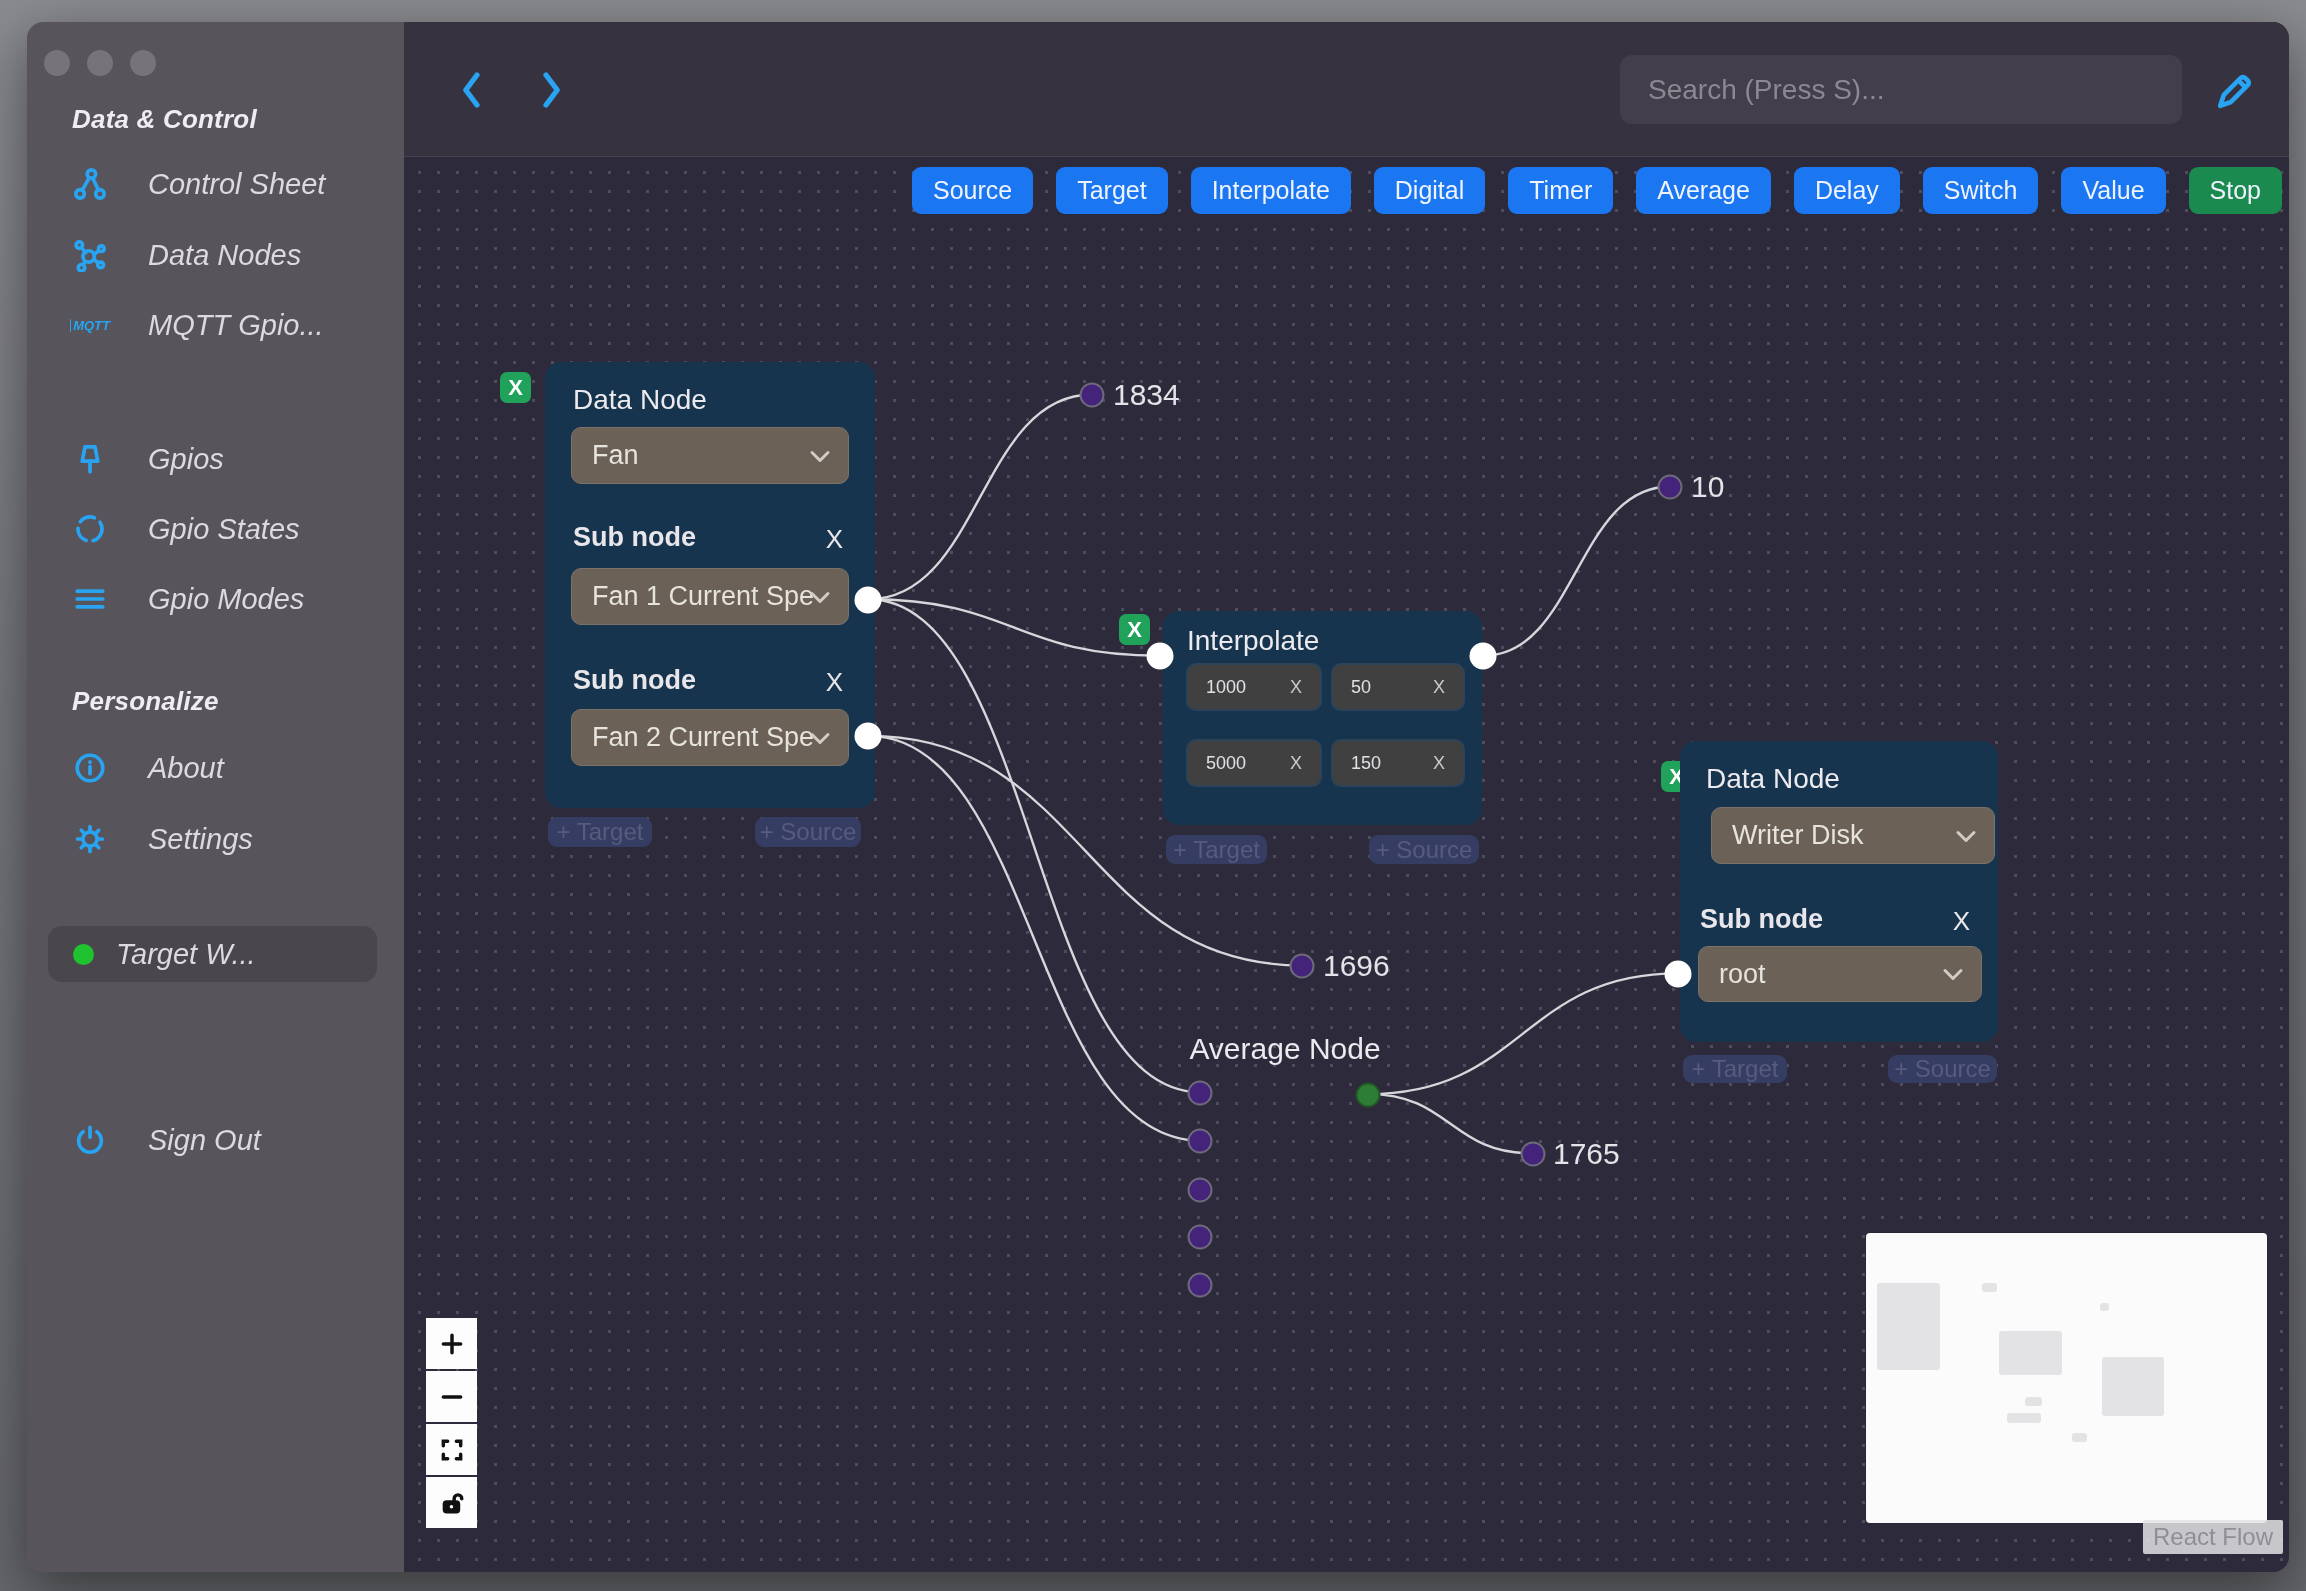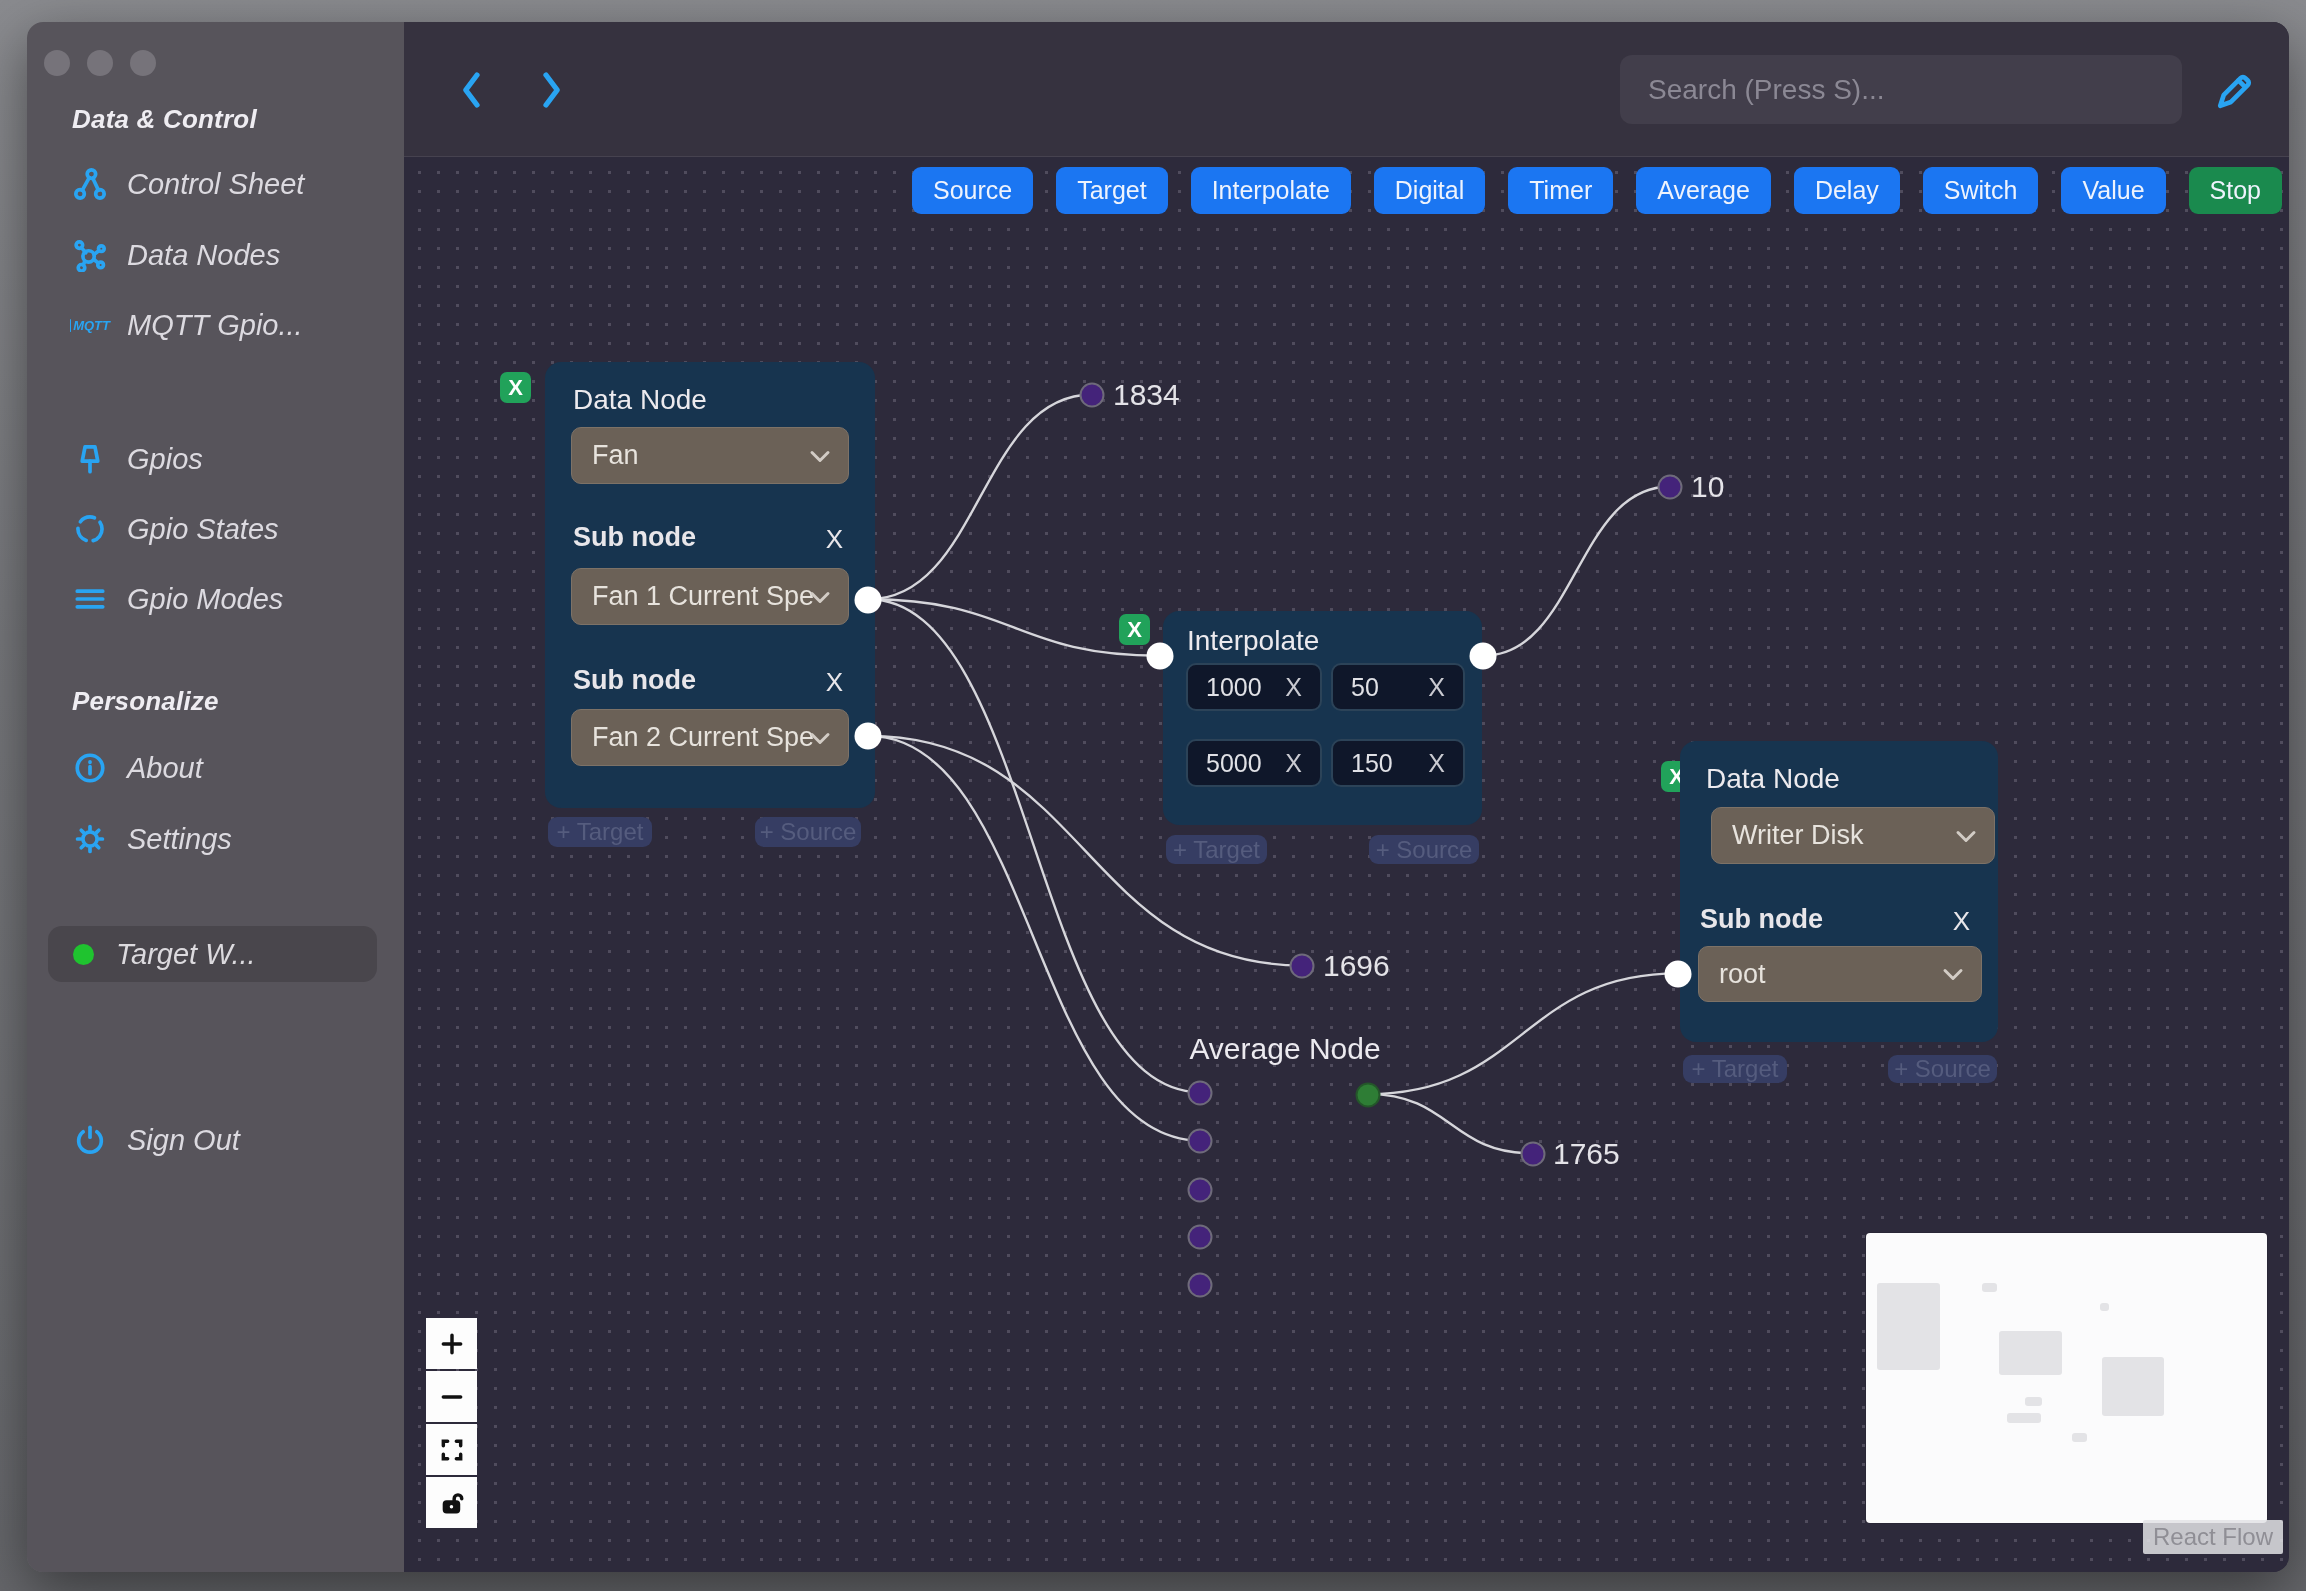--- a/index.html
+++ b/index.html
@@ -14,21 +14,21 @@
     border-radius:16px; overflow:hidden; display:flex;
     box-shadow:0 18px 59px rgba(0,0,0,.45);
   }
   
   .sidebar { position:relative; width:377px; background:#57545b; flex:none;font-style:italic; }
   .tlights { position:absolute; left:17px; top:28px; display:flex; gap:17px; }
   .tlight { width:26px; height:26px; border-radius:50%; background:#76737a; }
   .sec-header { position:absolute; left:45px; transform:translateY(-50%);
     color:#efedf2; font-size:26px; font-weight:700; letter-spacing:0.2px; }
   .srow { position:absolute; left:43px; transform:translateY(-50%);
-    display:flex; align-items:center; gap:17px; color:#dcdae0; font-size:29px;
+    display:flex; align-items:center; gap:38px; color:#dcdae0; font-size:29px;
     font-weight:500; cursor:default; white-space:nowrap;justify-content:space-between; }
   .srow .ic { width:40px; height:40px; flex:none; display:flex;
     align-items:center; justify-content:center; }
   .ic svg { stroke:#29a4f2; fill:none; stroke-width:2.6; stroke-linecap:round; stroke-linejoin:round; }
   .mqtt-ic { color:#29a4f2; font-size:13px; font-weight:700; display:flex; align-items:center; gap:3px;}
   .mqtt-sq { width:13px; height:13px; border-radius:3px; background:#29a4f2; display:inline-block;}
   .ws-pill { position:absolute; left:21px; top:904px; width:329px; height:56px;
     background:#49464c; border-radius:14px; display:flex; align-items:center;
     gap:22px; padding-left:25px; color:#dcdade; font-size:29px; font-weight:500;}
   .ws-dot { width:21px; height:21px; border-radius:50%; background:#1fc32f; flex:none;}
@@ -65,23 +65,23 @@
   .select { position:absolute; background:#6b6157; border:1px solid #7d7267;
     border-radius:10px; display:flex; align-items:center; cursor:pointer;
     color:#e7e3dd; font-size:27px; padding:4px 20px; overflow:hidden; white-space:nowrap;}
   .select .chev { position:absolute; right:16px; top:50%; transform:translateY(-50%);}
   .select .chev svg { stroke:#d2ccc5; fill:none; stroke-width:3; stroke-linecap:round; stroke-linejoin:round;}
   .sublabel { position:absolute; color:#e8e6ea; font-size:27px; font-weight:700;}
   .xsmall { position:absolute; color:#e8e6ea; font-size:26px; font-weight:500; cursor:pointer;}
   .xbtn { position:absolute; width:31px; height:31px; background:#21a25a; border-radius:7px;
     color:#fff; font-size:22px; font-weight:700; display:flex; align-items:center;
     justify-content:center; cursor:pointer; }
-  .field { position:absolute; background:#0f172a; border:2px solid #2c4358; border-radius:10px;
+  .field { position:absolute; background:#404040; border:2px solid #2c4358; border-radius:10px;
     display:flex; align-items:center; justify-content:space-between;
-    color:#e0e1e6; font-size:25px; padding:0 18px;gap:8px; }
+    color:#e0e1e6; font-size:18px; padding:0 18px;gap:8px; }
   .field .fx { color:#c9cad1; font-weight:500; cursor:pointer; }
   .badge { position:absolute; background:#363d63; border-radius:9px; color:#555c7e;
     font-size:24px; font-weight:500; display:flex; align-items:center; justify-content:center;
     cursor:pointer; }
   
   .dot { position:absolute; border-radius:50%; transform:translate(-50%,-50%); }
   .dot.white { width:27px; height:27px; background:#ffffff; }
   .dot.purple { width:25px; height:25px; background:#44237a; border:2px solid #6e6a7a; }
   .dot.green  { width:25px; height:25px; background:#2e7d35; border:2px solid #24562a; }
   .elabel { position:absolute; transform:translateY(-50%); color:#e4e3e8; font-size:30px; }

